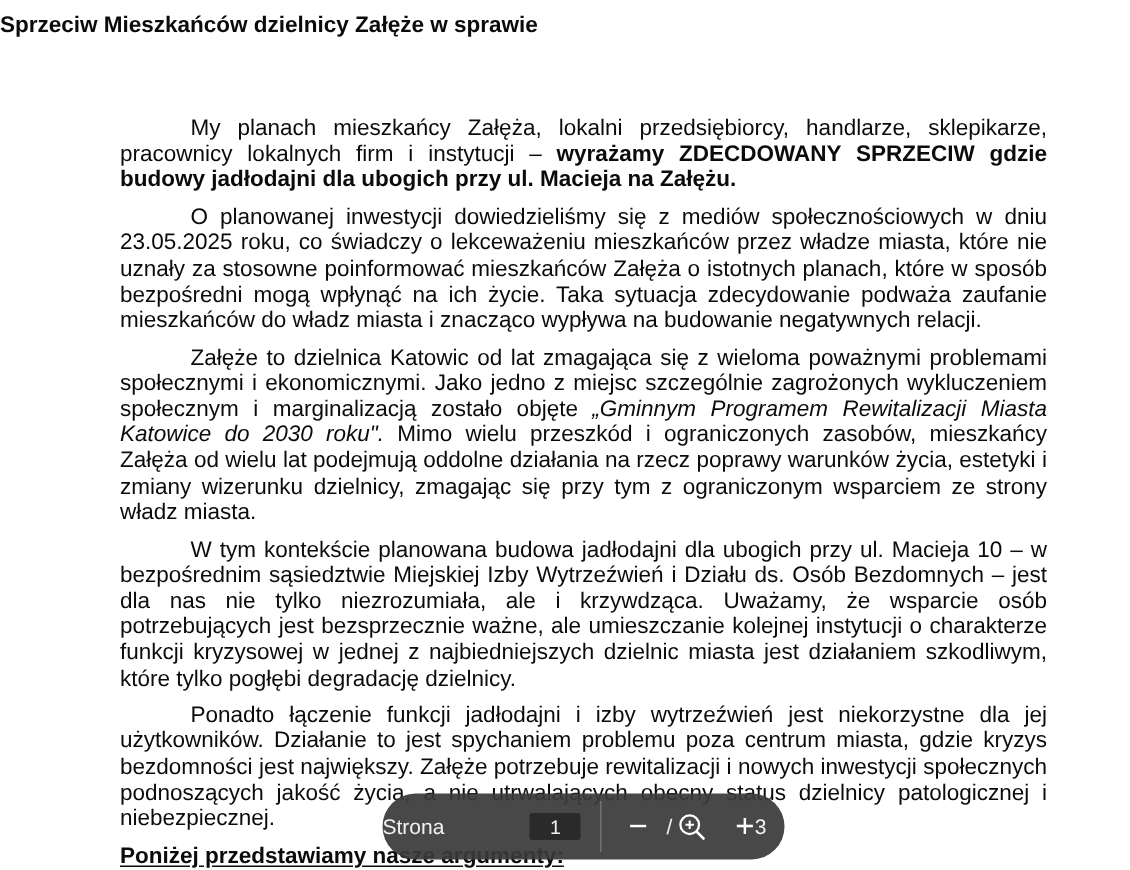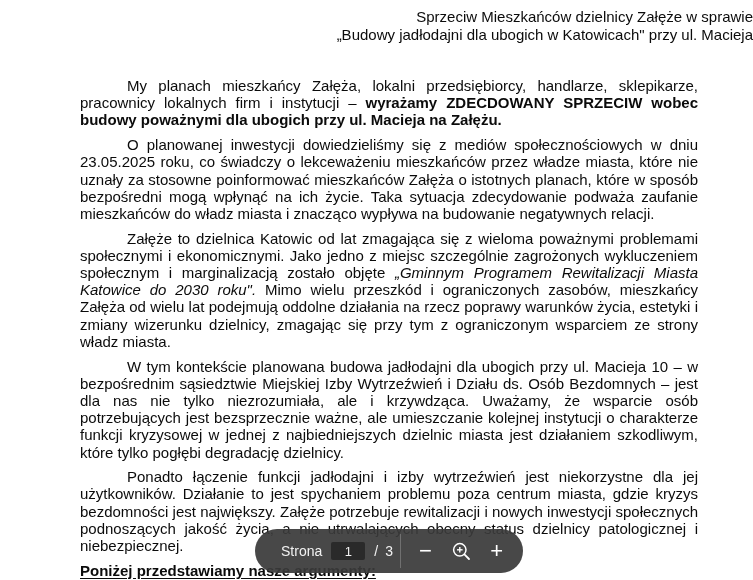--- a/index.html
+++ b/index.html
@@ -7,23 +7,23 @@
     width: 753px; height: 580px;
     background: #ffffff;
     font-family: "Liberation Sans", sans-serif;
     color: #0b0b0b;
     overflow: hidden;
   }
   .screen { position: relative; width: 753px; height: 580px; overflow: hidden; background:#fff; }
 
   .doc-title {
     margin: 8px 0 0 0;
-    text-align: right;
+    text-align: left;
     font-size: 15px;
-    font-weight: normal;
+    font-weight: bold;
     line-height: 17.5px;
   }
   .doc-title .tline { display: block; }
 
   .content {
     position: absolute;
     left: 80px; top: 77px;
     width: 618px;
   }
   p.para {
@@ -53,23 +53,23 @@
     border-radius: 22px;
     background: rgba(58,58,58,0.93);
     color: #f2f2f2;
     display: flex;
     align-items: center;
     z-index: 5;
   }
   .pager {
     display: flex;
     align-items: center;
-    padding-left: 26px;
     font-size: 14px;
     white-space: nowrap;
+    gap: 48px;
   }
   .pager .page-label { margin-right: 9px; }
   .page-input {
     width: 34px; height: 18px;
     background: rgba(18,18,18,0.55);
     border: none;
     border-radius: 2px;
     color: #f2f2f2;
     text-align: center;
     font-size: 13px;
@@ -104,25 +104,24 @@
   }
   .lens-btn { background: none; border: none; padding: 2px; cursor: pointer; display: flex; align-items: center; }
 </style>
 </head>
 <body>
 
 <div class="screen">
 
   <h1 class="doc-title">
     <span class="tline">Sprzeciw Mieszkańców dzielnicy Załęże w sprawie</span>
-    <span class="tline">„Budowy jadłodajni dla ubogich w Katowicach" przy ul. Macieja</span>
   </h1>
 
   <div class="content">
-    <p class="para"><span>My planach mieszkańcy Załęża, lokalni przedsiębiorcy, handlarze, sklepikarze, pracownicy lokalnych firm i instytucji – </span><span class="run-bold">wyrażamy ZDECDOWANY SPRZECIW wobec budowy poważnymi dla ubogich przy ul. Macieja na Załężu.</span><span></span></p>
+    <p class="para"><span>My planach mieszkańcy Załęża, lokalni przedsiębiorcy, handlarze, sklepikarze, pracownicy lokalnych firm i instytucji – </span><span class="run-bold">wyrażamy ZDECDOWANY SPRZECIW gdzie budowy jadłodajni dla ubogich przy ul. Macieja na Załężu.</span><span></span></p>
 
     <p class="para"><span>O planowanej inwestycji dowiedzieliśmy się z mediów społecznościowych w dniu 23.05.2025 roku, co świadczy o lekceważeniu mieszkańców przez władze miasta, które nie uznały za stosowne poinformować mieszkańców Załęża o istotnych planach, które w sposób bezpośredni mogą wpłynąć na ich życie. Taka sytuacja zdecydowanie podważa zaufanie mieszkańców do władz miasta i znacząco wypływa na budowanie negatywnych relacji.</span><span class=""></span><span></span></p>
 
     <p class="para"><span>Załęże to dzielnica Katowic od lat zmagająca się z wieloma poważnymi problemami społecznymi i ekonomicznymi. Jako jedno z miejsc szczególnie zagrożonych wykluczeniem społecznym i marginalizacją zostało objęte </span><span class="run-italic">„Gminnym Programem Rewitalizacji Miasta Katowice do 2030 roku".</span><span> Mimo wielu przeszkód i ograniczonych zasobów, mieszkańcy Załęża od wielu lat podejmują oddolne działania na rzecz poprawy warunków życia, estetyki i zmiany wizerunku dzielnicy, zmagając się przy tym z ograniczonym wsparciem ze strony władz miasta.</span></p>
 
     <p class="para"><span>W tym kontekście planowana budowa jadłodajni dla ubogich przy ul. Macieja 10 – w bezpośrednim sąsiedztwie Miejskiej Izby Wytrzeźwień i Działu ds. Osób Bezdomnych – jest dla nas nie tylko niezrozumiała, ale i krzywdząca. Uważamy, że wsparcie osób potrzebujących jest bezsprzecznie ważne, ale umieszczanie kolejnej instytucji o charakterze funkcji kryzysowej w jednej z najbiedniejszych dzielnic miasta jest działaniem szkodliwym, które tylko pogłębi degradację dzielnicy.</span><span class=""></span><span></span></p>
 
     <p class="para"><span>Ponadto łączenie funkcji jadłodajni i izby wytrzeźwień jest niekorzystne dla jej użytkowników. Działanie to jest spychaniem problemu poza centrum miasta, gdzie kryzys bezdomności jest największy. Załęże potrzebuje rewitalizacji i nowych inwestycji społecznych podnoszących jakość życia, a nie utrwalających obecny status dzielnicy patologicznej i niebezpiecznej.</span><span class=""></span><span></span></p>
 
     <p class="footer-heading">Poniżej przedstawiamy nasze argumenty:</p>

